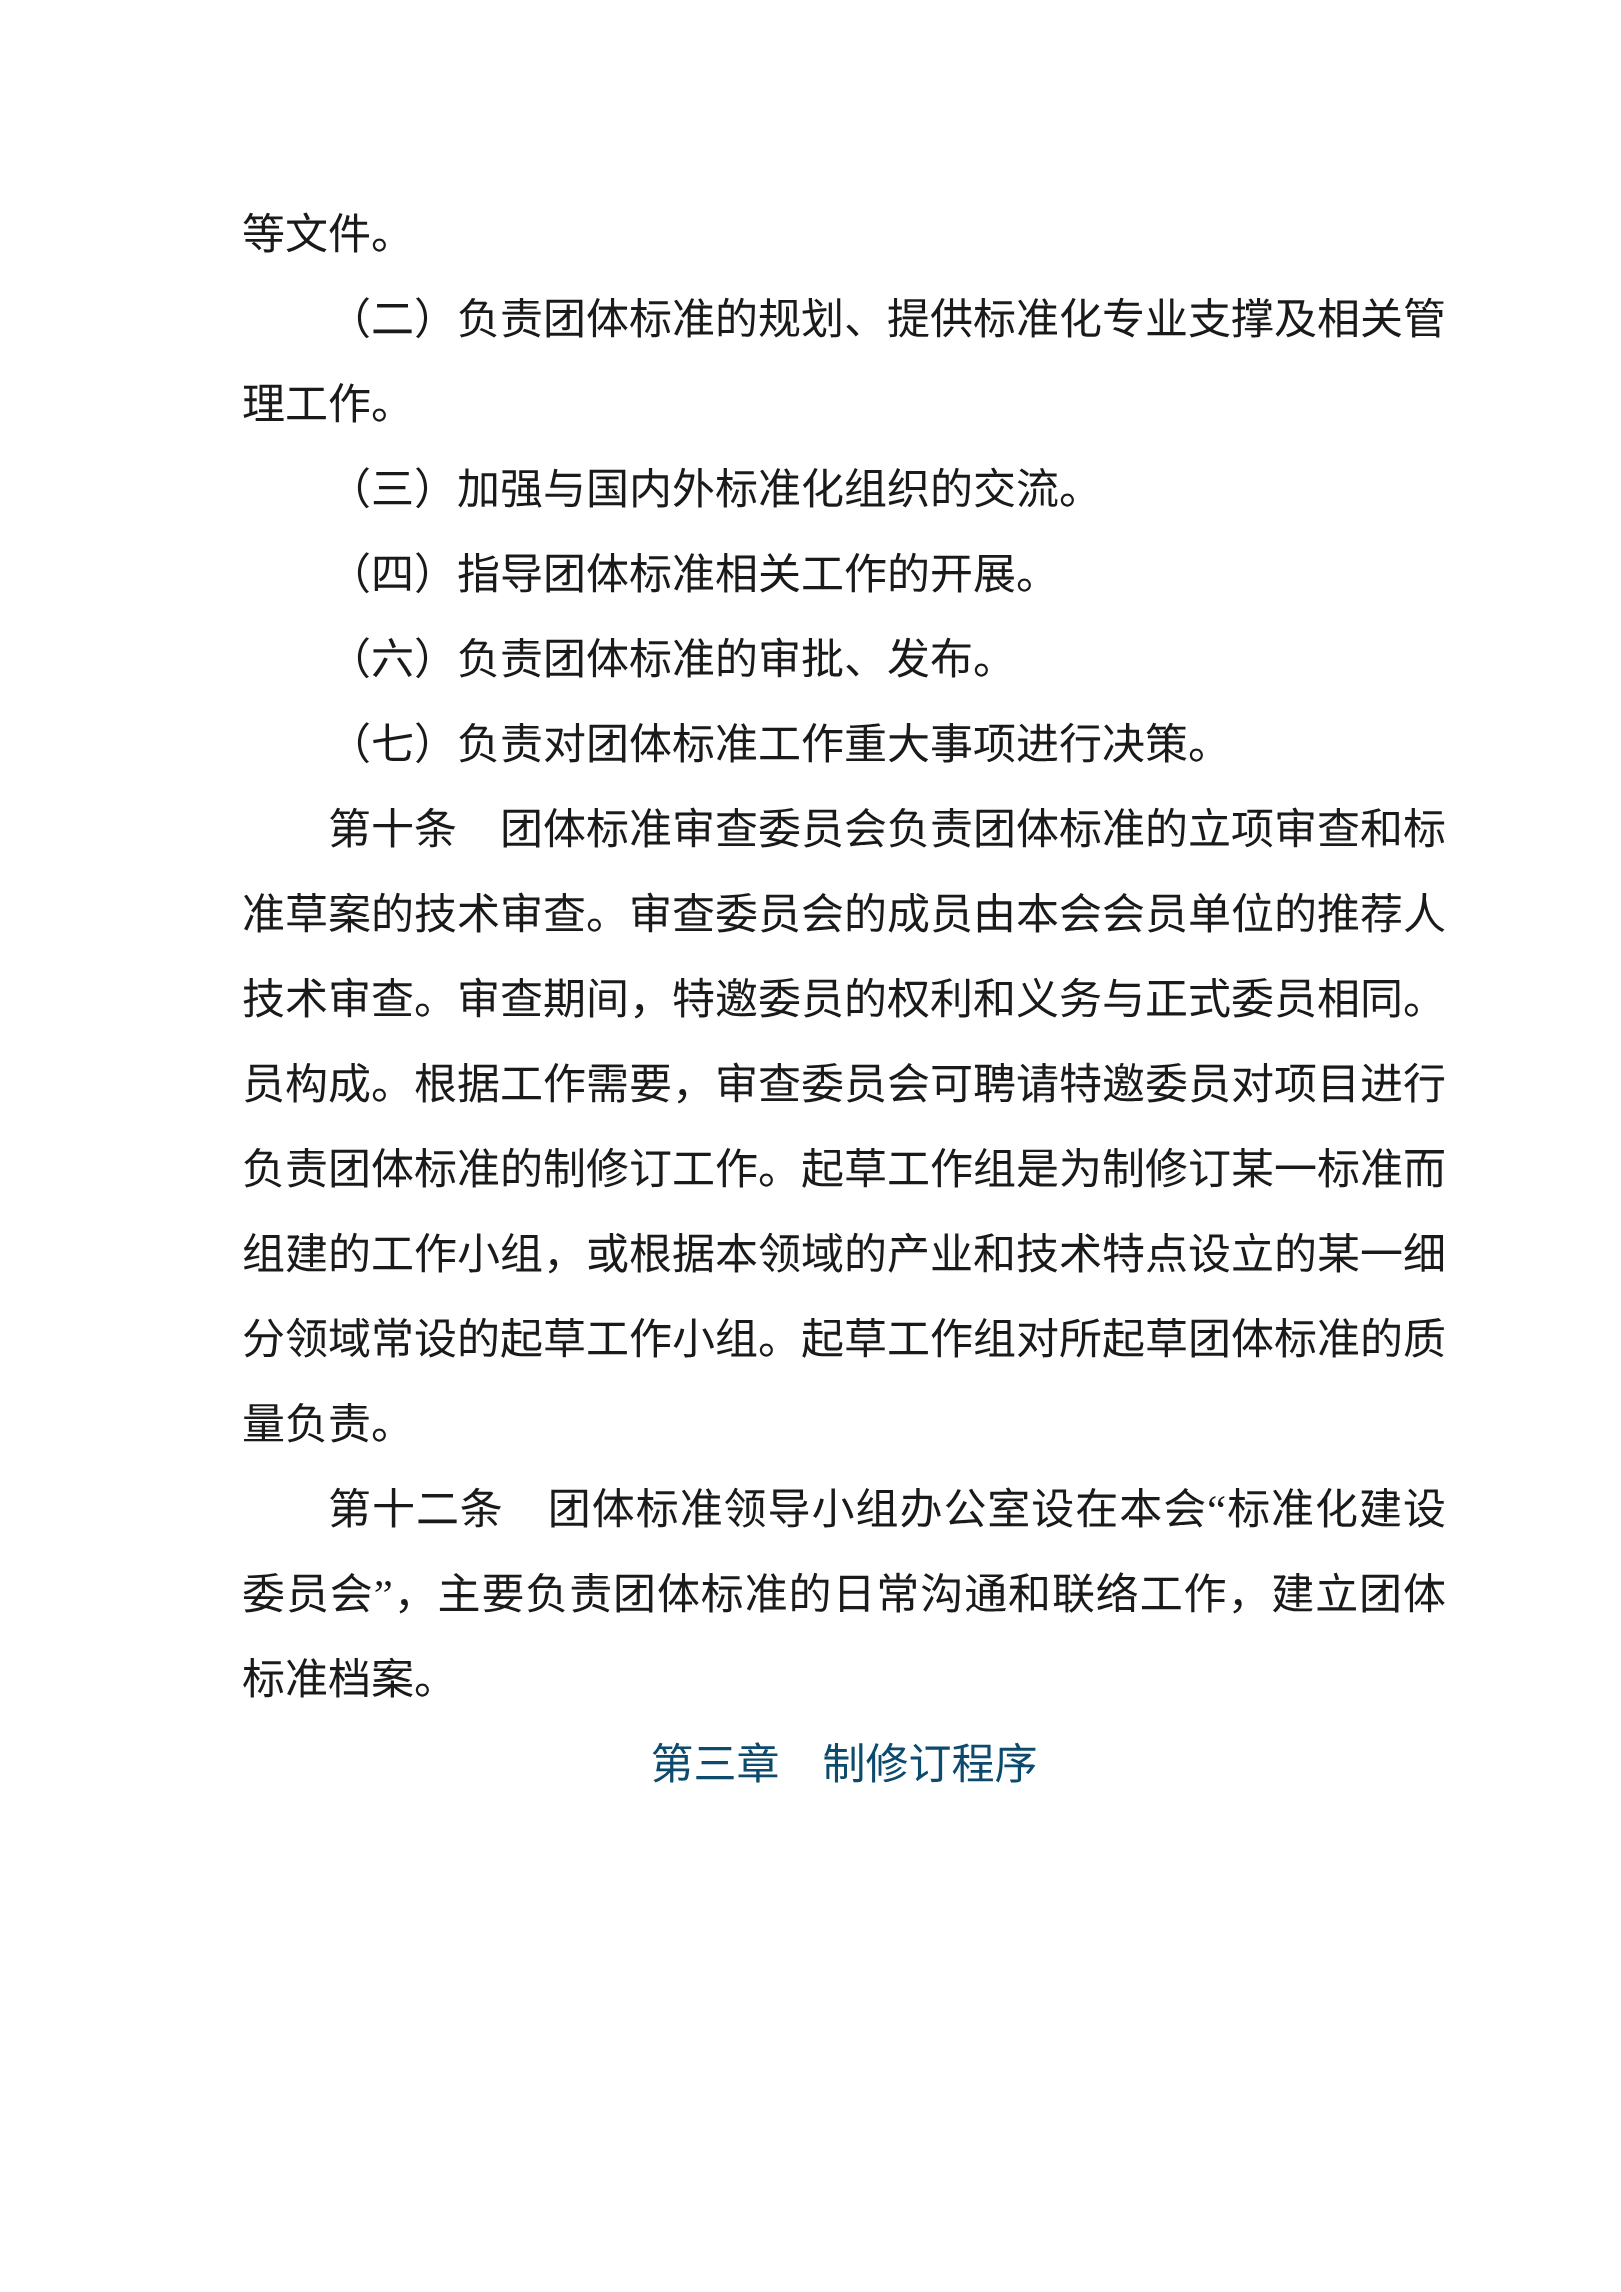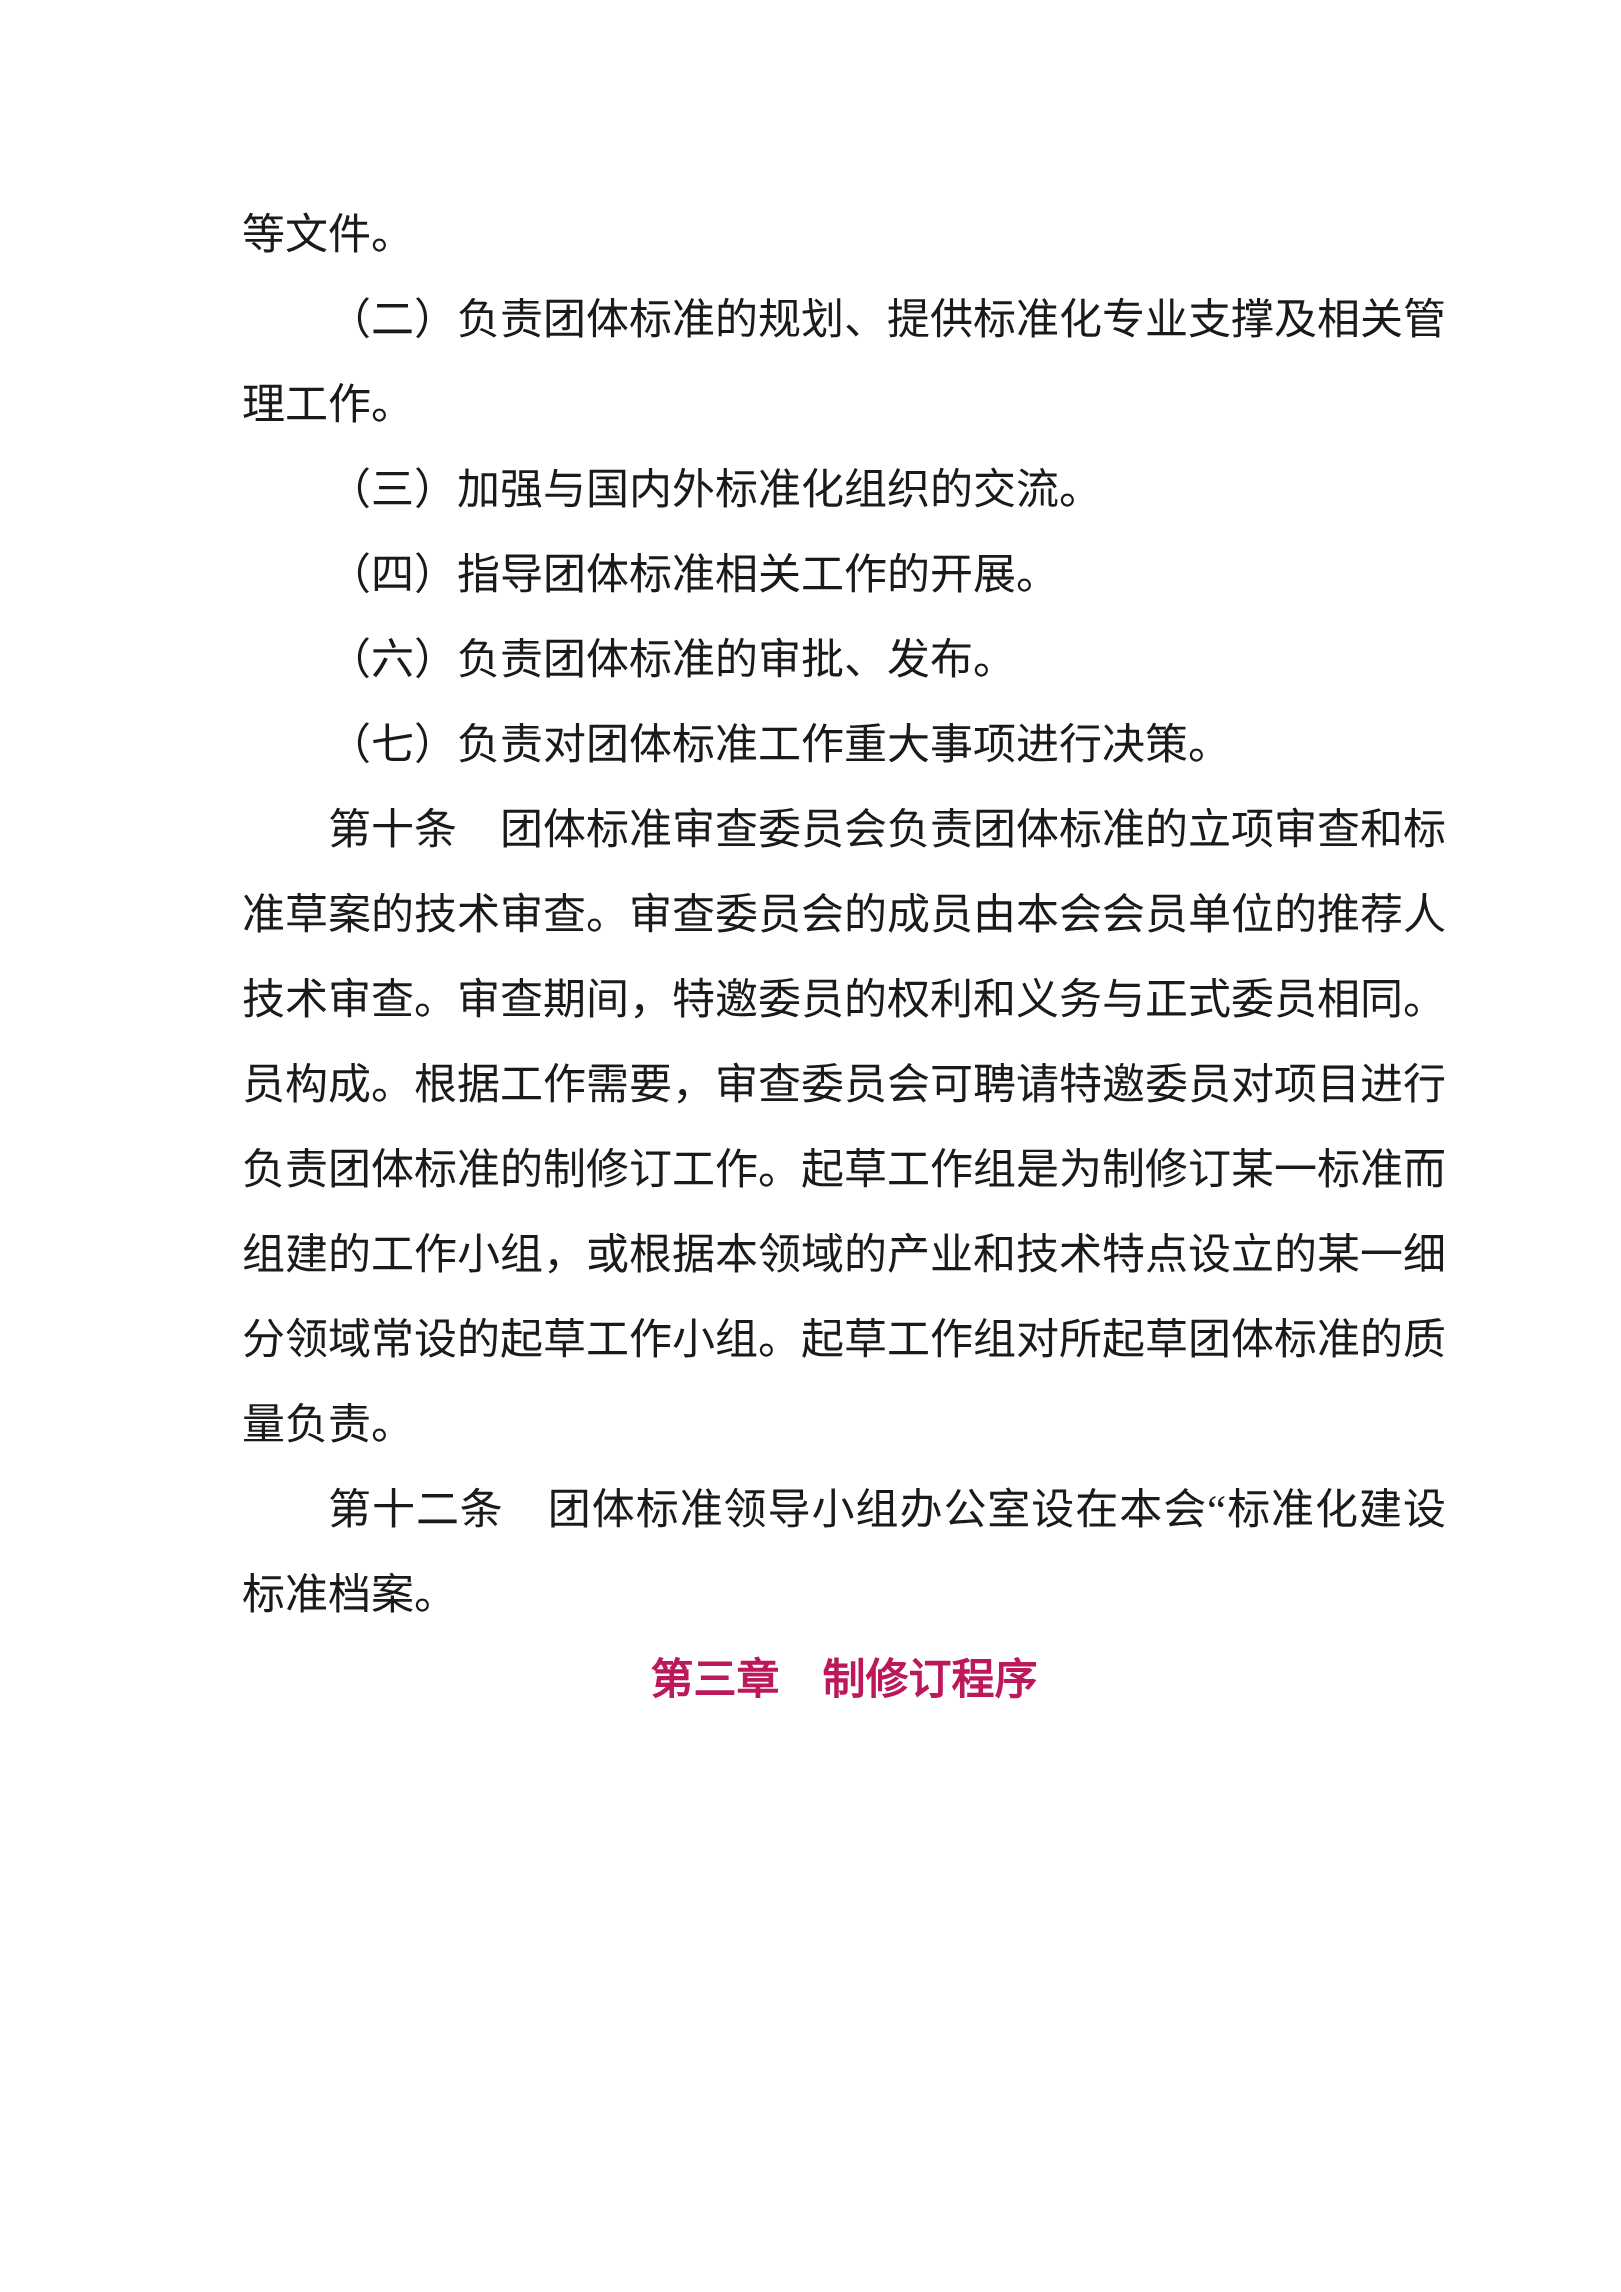--- a/index.html
+++ b/index.html
@@ -37,25 +37,25 @@
     text-align-last: justify;
     text-justify: inter-character;
   }
   
   .line.indent {
     text-indent: 86px;
   }
   
   .line.heading {
     font-family: "Liberation Sans", "DejaVu Sans", sans-serif;
-    font-weight: bold;
+    font-weight: normal;
     text-align: center;
     text-align-last: center;
     text-indent: 0;
-    color: #be185d;
+    color: #0c4a6e;
   }
 </style>
 </head>
 <body>
 
 <div class="page">
   <div class="textblock">
     <div class="line">等文件。</div>
     <div class="line fill indent">（二）负责团体标准的规划、提供标准化专业支撑及相关管</div>
     <div class="line">理工作。</div>
@@ -65,17 +65,18 @@
     <div class="line indent">（七）负责对团体标准工作重大事项进行决策。</div>
     <div class="line fill indent">第十条　团体标准审查委员会负责团体标准的立项审查和标</div>
     <div class="line fill">准草案的技术审查。审查委员会的成员由本会会员单位的推荐人</div>
     <div class="line fill">技术审查。审查期间，特邀委员的权利和义务与正式委员相同。</div>
     <div class="line fill">员构成。根据工作需要，审查委员会可聘请特邀委员对项目进行</div>
     <div class="line fill">负责团体标准的制修订工作。起草工作组是为制修订某一标准而</div>
     <div class="line fill">组建的工作小组，或根据本领域的产业和技术特点设立的某一细</div>
     <div class="line fill">分领域常设的起草工作小组。起草工作组对所起草团体标准的质</div>
     <div class="line">量负责。</div>
     <div class="line fill indent">第十二条　团体标准领导小组办公室设在本会“标准化建设</div>
+    <div class="line fill">委员会”，主要负责团体标准的日常沟通和联络工作，建立团体</div>
     <div class="line">标准档案。</div>
     <div class="line heading">第三章　制修订程序</div>
   </div>
 </div>
 
 
 </body></html>

